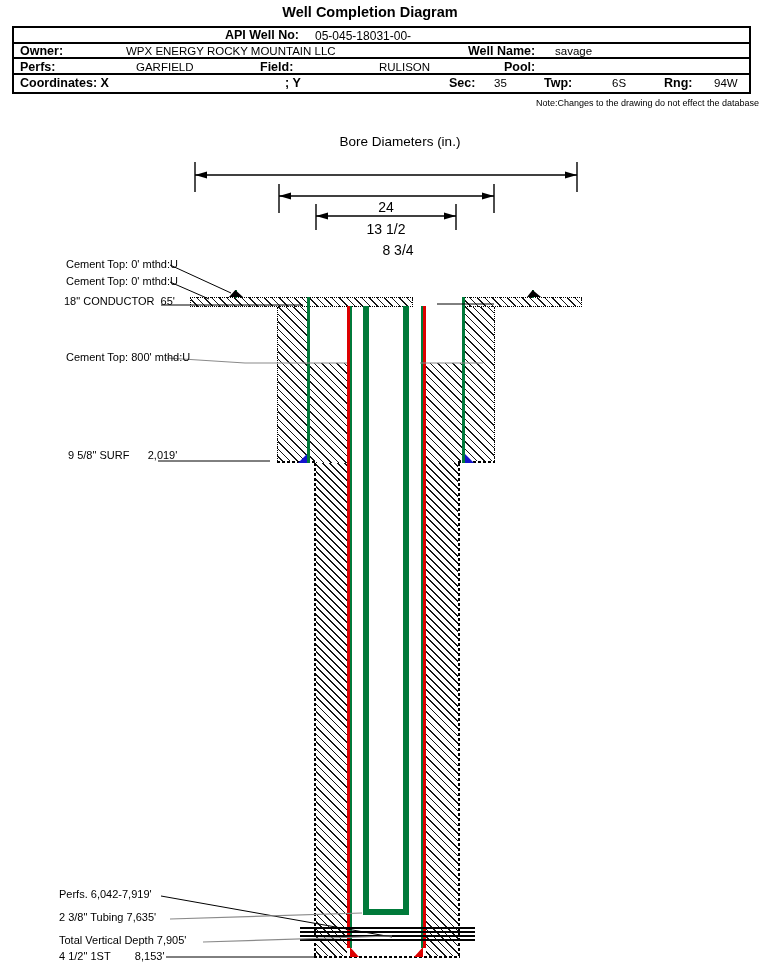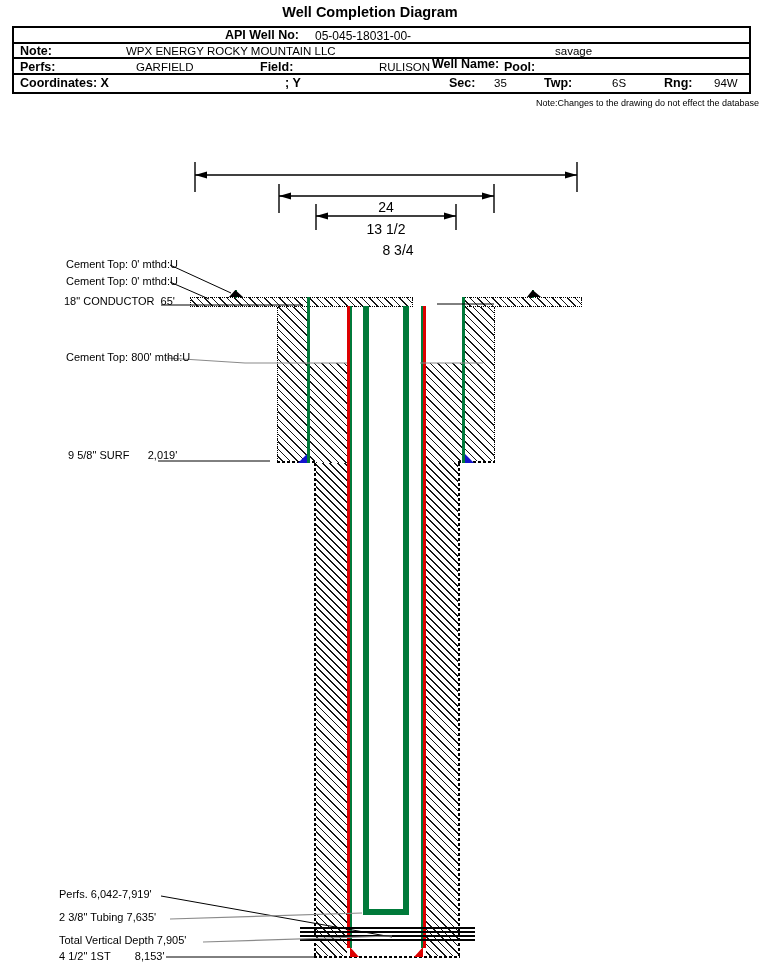--- a/index.html
+++ b/index.html
@@ -37,23 +37,23 @@
   <div class="abs ttl" style="left:0;top:4px;width:740px;text-align:center;">Well Completion Diagram</div>
 
   <div class="abs" id="hdrTable">
     <div class="rowline" style="top:14px;"></div>
     <div class="rowline" style="top:29px;"></div>
     <div class="rowline" style="top:45px;"></div>
 
     <span class="abs bl" style="left:120px;top:0;width:165px;text-align:right;">API Well No:</span>
     <span class="abs vl" style="left:301px;top:1px;font-size:12px;">05-045-18031-00-</span>
 
-    <span class="abs bl" style="left:6px;top:16px;">Note:</span>
+    <span class="abs bl" style="left:6px;top:16px;">Owner:</span>
     <span class="abs vl" style="left:112px;top:17px;">WPX ENERGY ROCKY MOUNTAIN LLC</span>
-    <span class="abs bl" style="left:418px;top:16px;margin-top:13px;">Well Name:</span>
+    <span class="abs bl" style="left:454px;top:16px;">Well Name:</span>
     <span class="abs vl" style="left:541px;top:17px;">savage</span>
 
     <span class="abs bl" style="left:6px;top:32px;">Perfs:</span>
     <span class="abs vl" style="left:122px;top:33px;text-align:right;">GARFIELD</span>
     <span class="abs bl" style="left:246px;top:32px;">Field:</span>
     <span class="abs vl" style="left:365px;top:33px;">RULISON</span>
     <span class="abs bl" style="left:490px;top:32px;">Pool:</span>
     <span class="abs vl" style="left:545px;top:33px;"></span>
 
     <span class="abs bl" style="left:6px;top:48px;">Coordinates: X</span>
@@ -61,20 +61,21 @@
     <span class="abs bl" style="left:435px;top:48px;">Sec:</span>
     <span class="abs vl" style="left:480px;top:49px;">35</span>
     <span class="abs bl" style="left:530px;top:48px;">Twp:</span>
     <span class="abs vl" style="left:598px;top:49px;">6S</span>
     <span class="abs bl" style="left:650px;top:48px;">Rng:</span>
     <span class="abs vl" style="left:700px;top:49px;">94W</span>
   </div>
 
   <div class="abs note" style="left:0;top:98px;width:759px;text-align:right;">Note:Changes to the drawing do not effect the database</div>
 
+  <div class="abs boreTtl" style="left:250px;top:134px;width:300px;text-align:center;">Bore Diameters (in.)</div>
   <div class="abs dimLbl" style="left:336px;top:159px;width:100px;">24</div>
   <div class="abs dimLbl" style="left:336px;top:181px;width:100px;">13 1/2</div>
   <div class="abs dimLbl" style="left:348px;top:202px;width:100px;">8 3/4</div>
 
   <div class="abs hatch dotb" style="left:190px;top:297px;width:223px;height:10px;z-index:1;"></div>
   <div class="abs hatch dotb" style="left:463px;top:297px;width:119px;height:10px;z-index:1;"></div>
 
   <div class="abs pipeGreen" style="left:235px;top:290px;width:2px;height:8px;"></div>
   <div class="abs triBlack" style="left:229px;top:290px;width:14px;height:7px;clip-path:polygon(45% 0,100% 100%,0 100%);"></div>
   <div class="abs pipeGreen" style="left:532px;top:290px;width:2px;height:8px;"></div>

